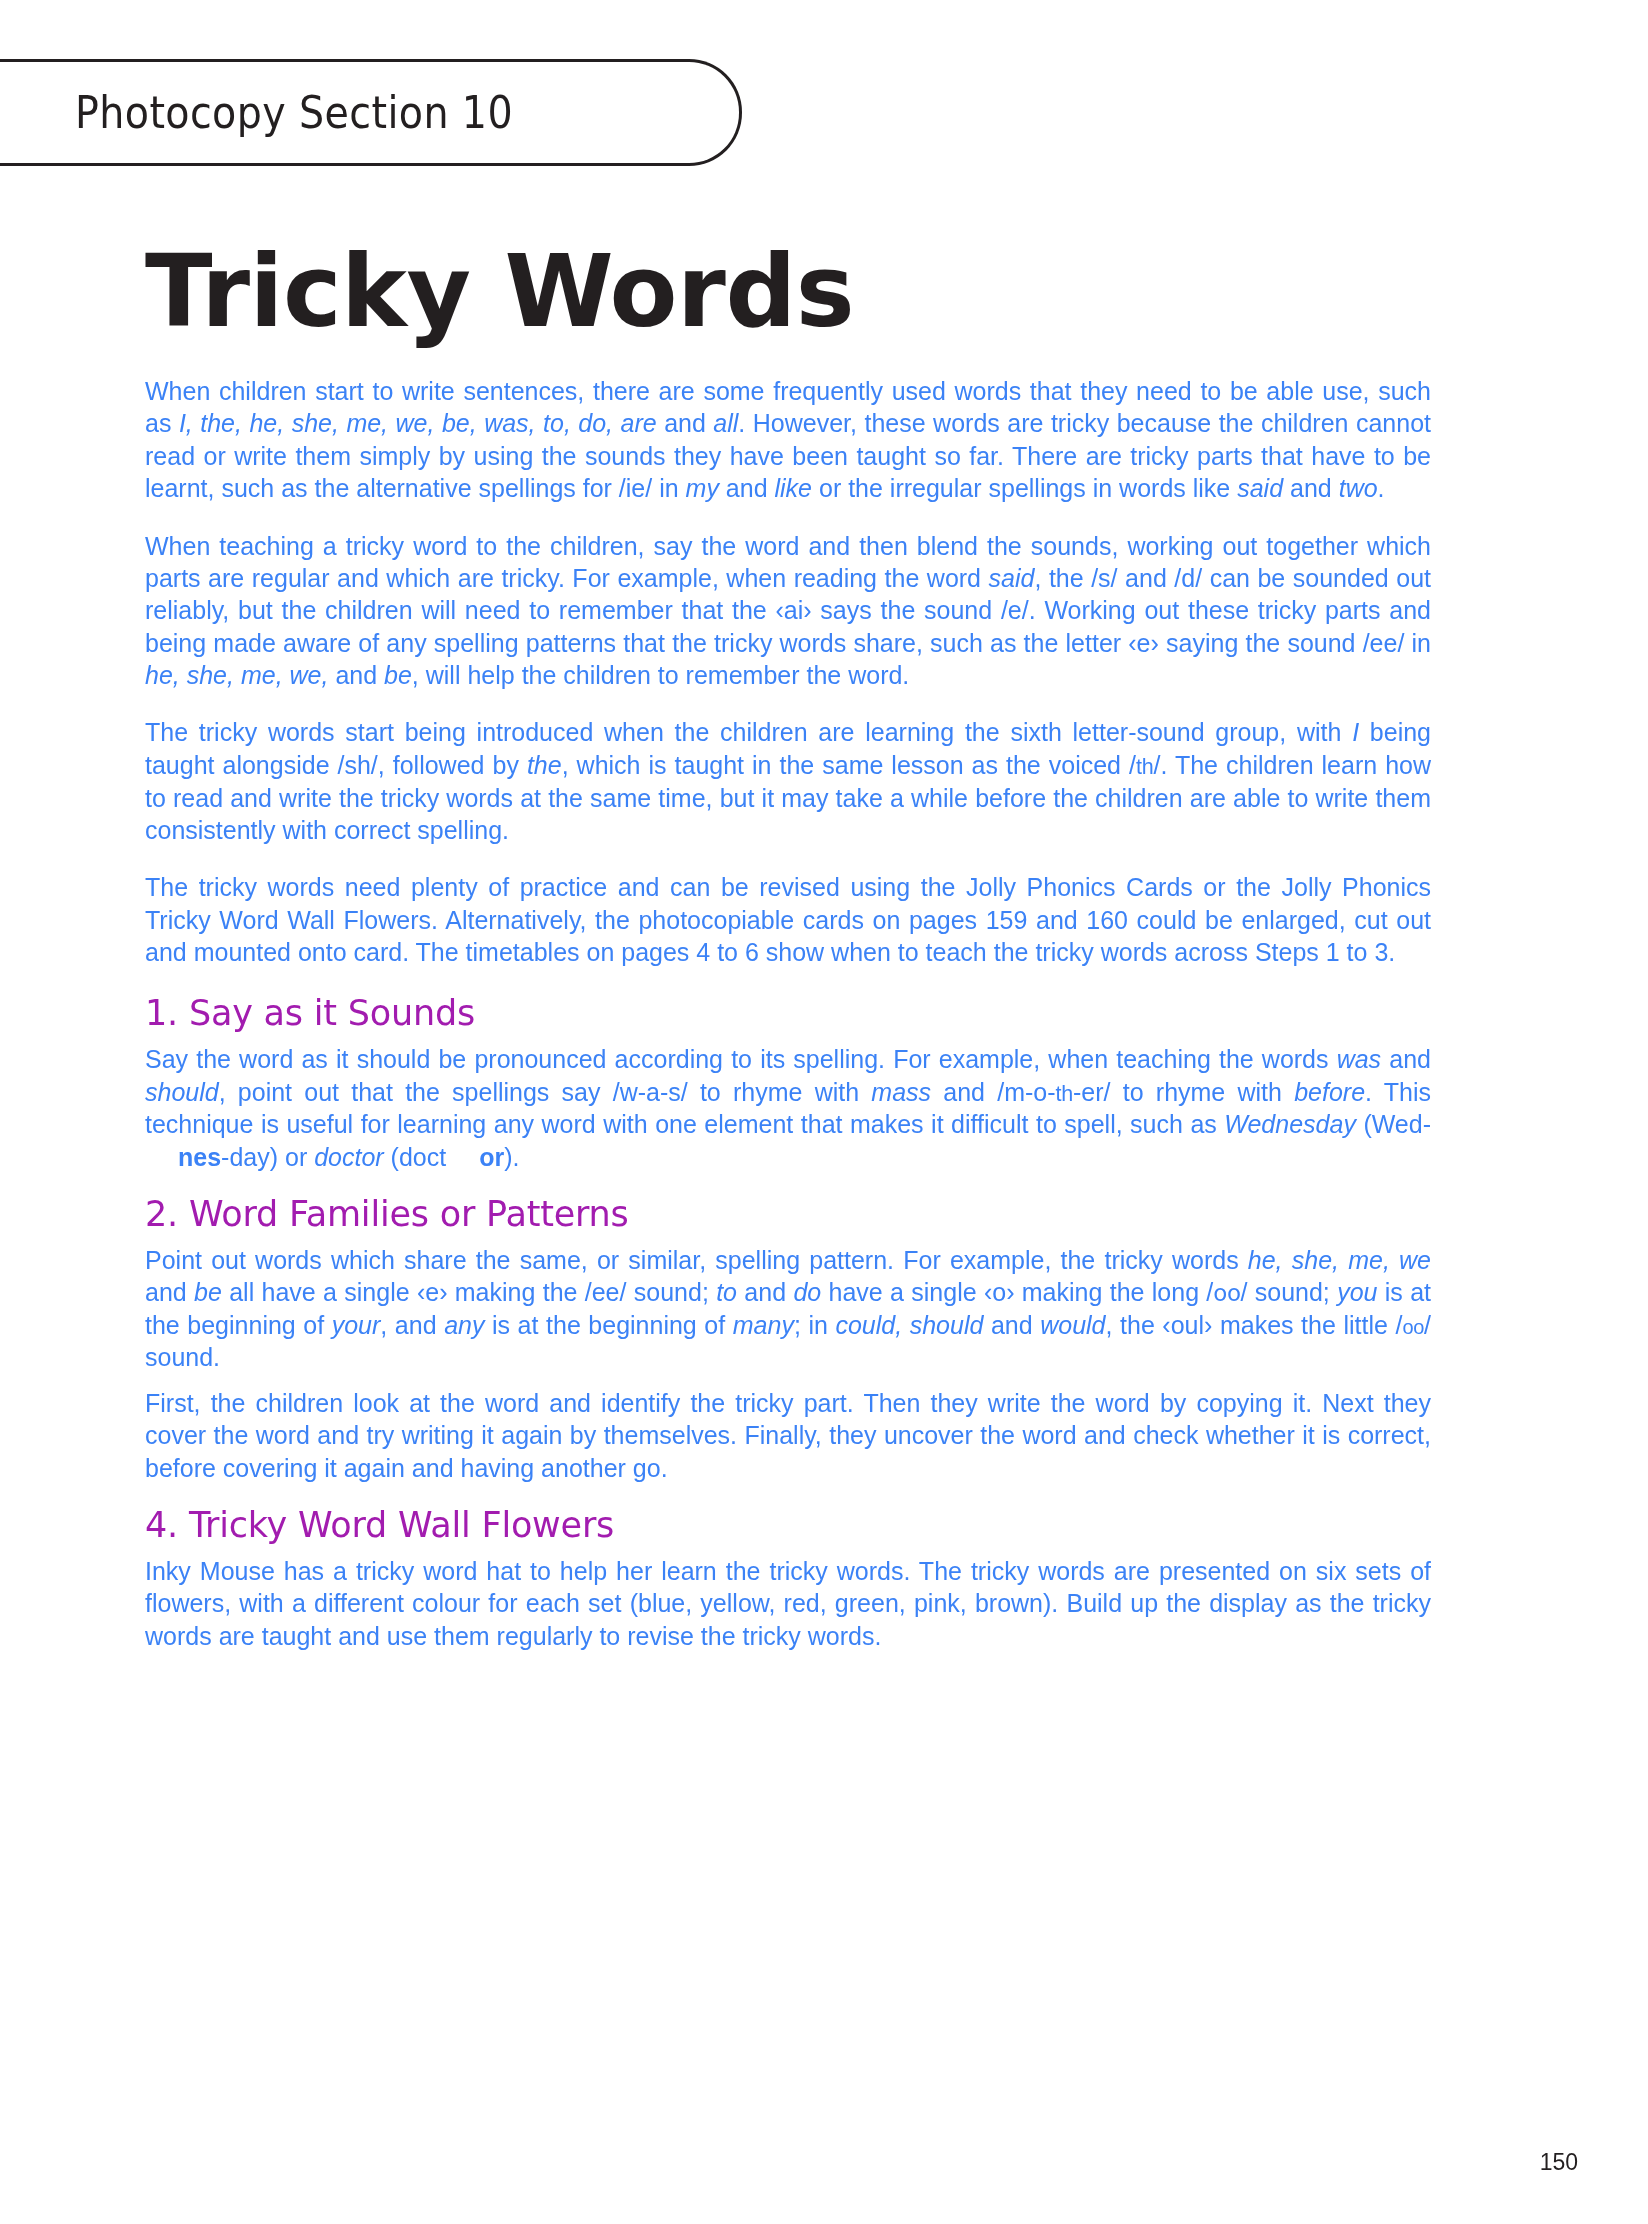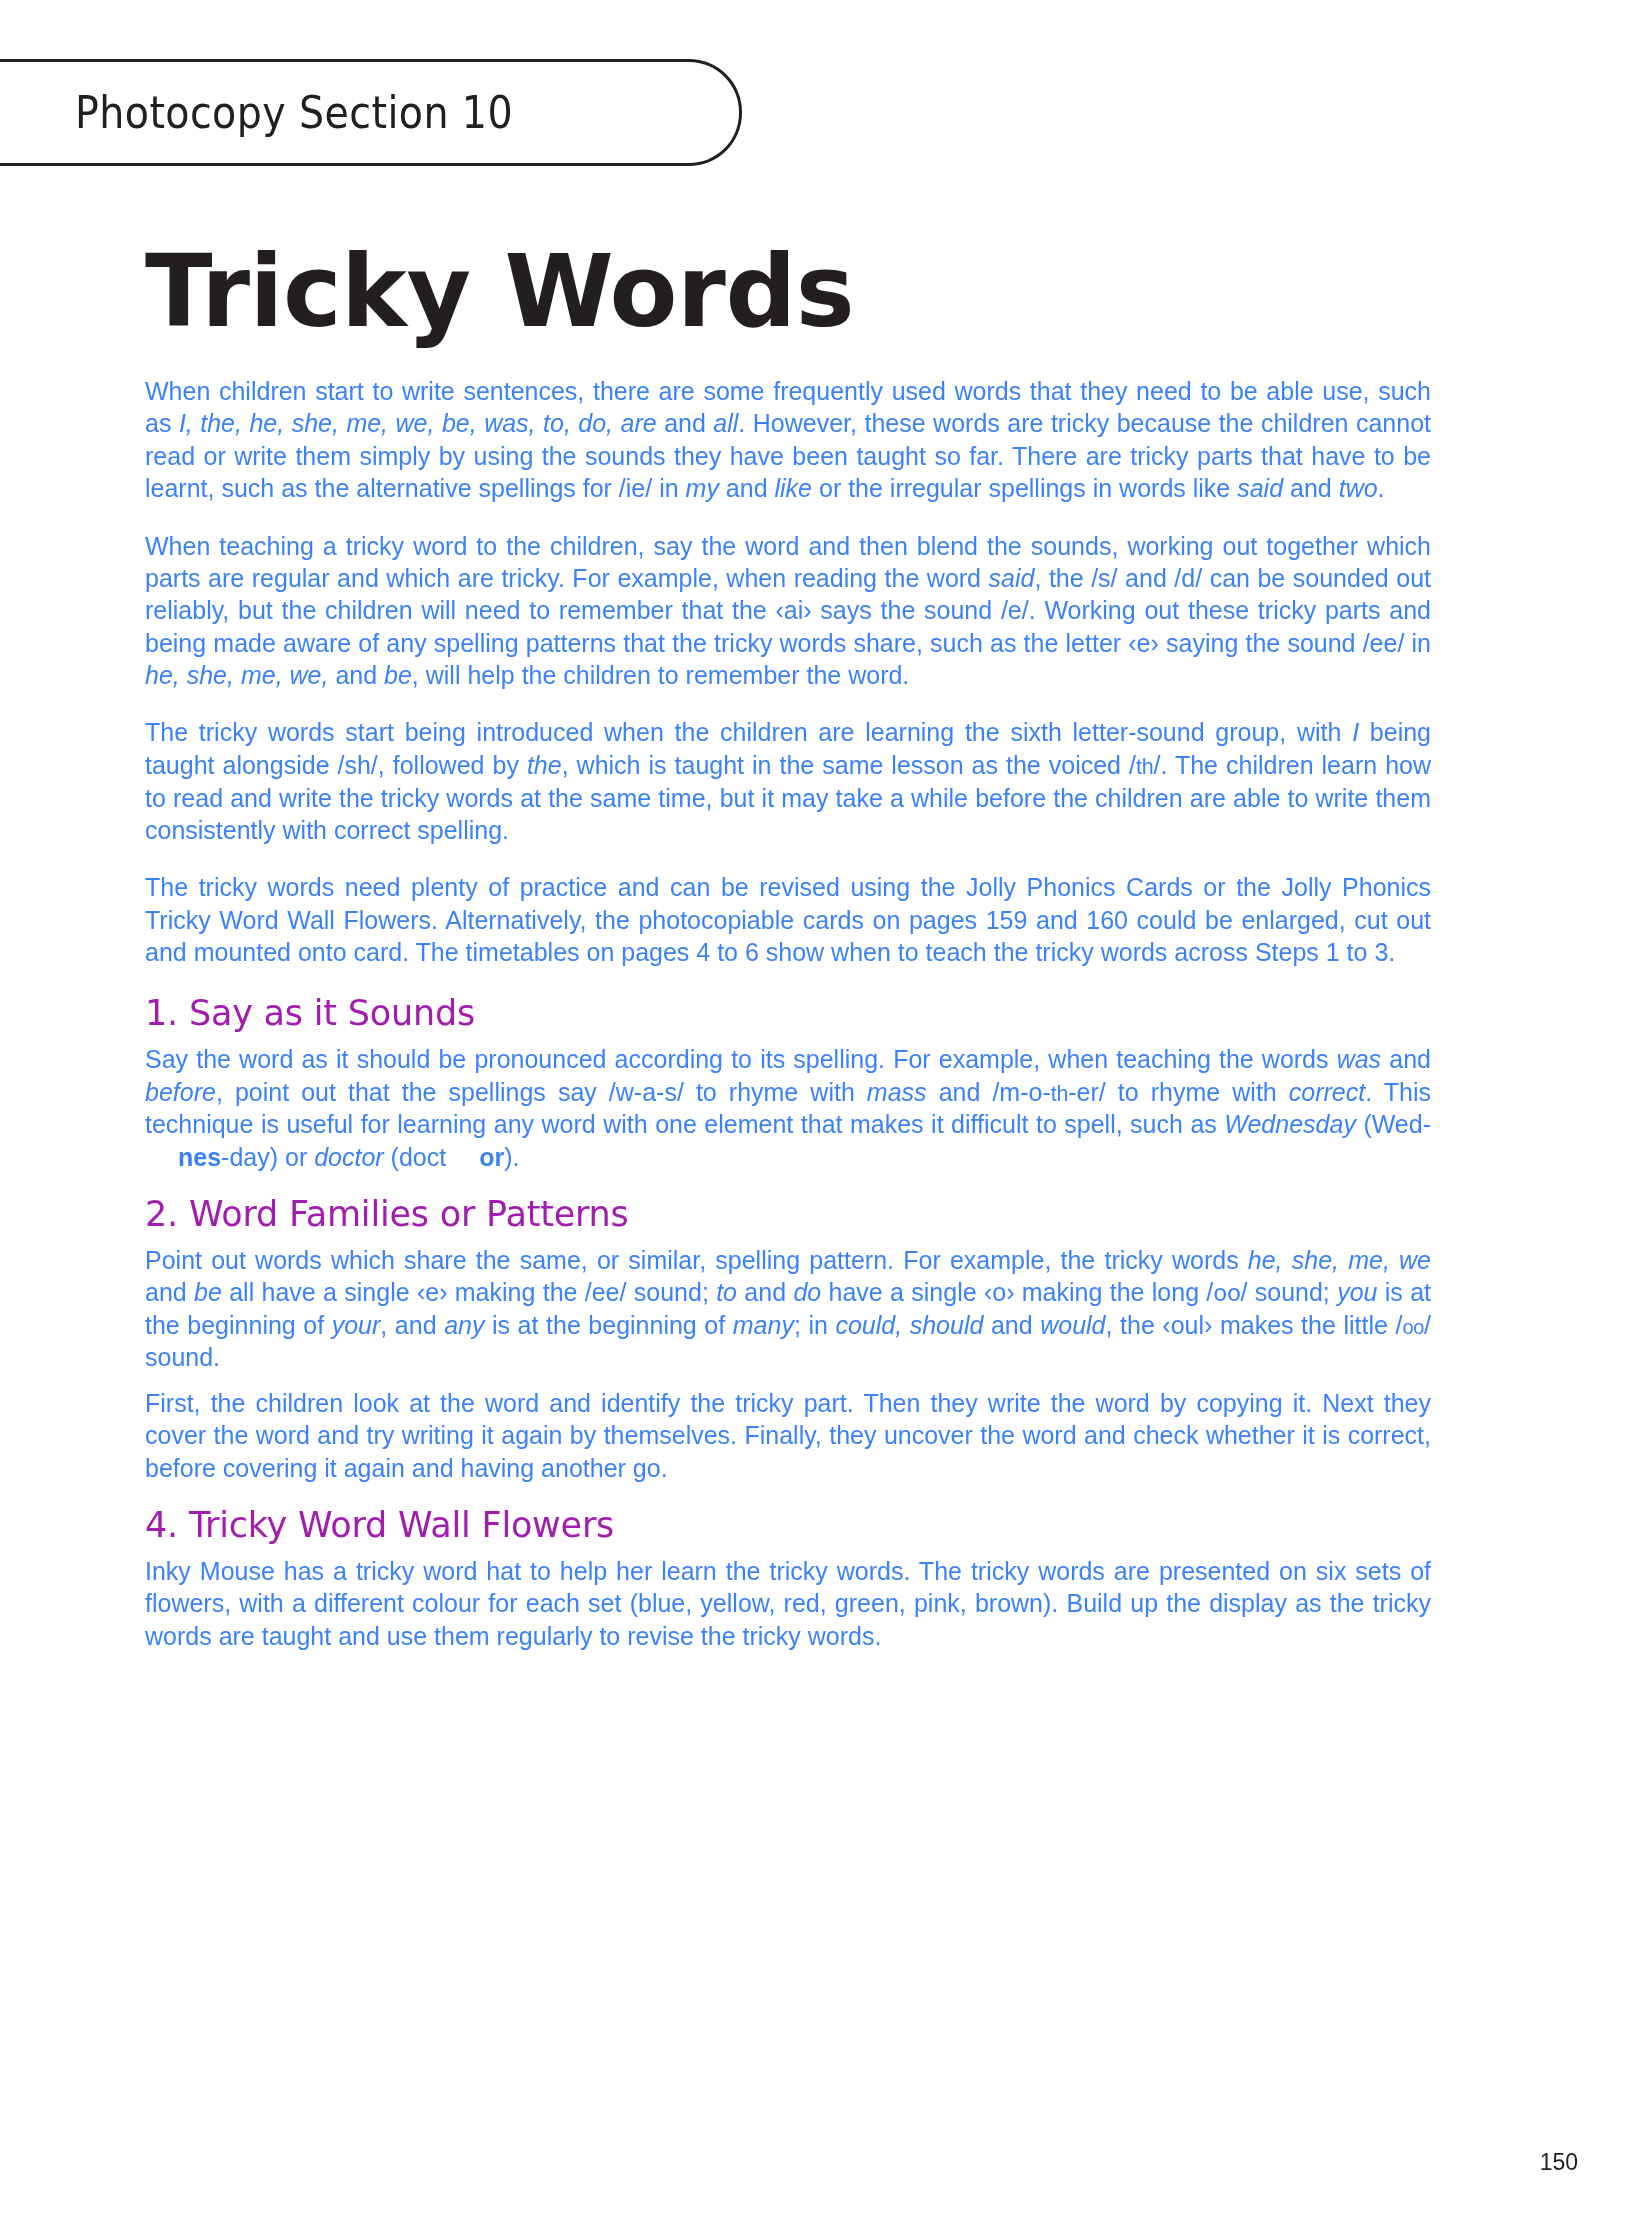--- a/index.html
+++ b/index.html
@@ -152,22 +152,22 @@
     The tricky words need plenty of practice and can be revised using the Jolly Phonics Cards or
     the Jolly Phonics Tricky Word Wall Flowers. Alternatively, the photocopiable cards on pages
     159 and 160 could be enlarged, cut out and mounted onto card. The timetables on pages 4 to
     6 show when to teach the tricky words across Steps 1 to 3.
   </p>
 
 
   <h2 class="sec-head">1. Say as it Sounds</h2>
   <p class="body tight">
     Say the word as it should be pronounced according to its spelling. For example, when
-    teaching the words <i>was</i> and <i>before</i>, point out that the spellings say /w-a-s/ to rhyme with
-    <i>mass</i> and /m-o-<span class="dig">th</span>-er/ to rhyme with <i>correct</i>. This technique is useful for learning any word
+    teaching the words <i>was</i> and <i>should</i>, point out that the spellings say /w-a-s/ to rhyme with
+    <i>mass</i> and /m-o-<span class="dig">th</span>-er/ to rhyme with <i>before</i>. This technique is useful for learning any word
     with one element that makes it difficult to spell, such as <i>Wednesday</i> (Wed-<b>nes</b>-day) or
     <i>doctor</i> (doct<b>or</b>).
   </p>
 
   <h2 class="sec-head">2. Word Families or Patterns</h2>
   <p class="body tight">
     Point out words which share the same, or similar, spelling pattern. For example, the tricky
     words <i>he, she, me, we</i> and <i>be</i> all have a single ‹e› making the /ee/ sound; <i>to</i> and <i>do</i> have
     a single ‹o› making the long /<span class="oolong">oo</span>/ sound; <i>you</i> is at the beginning of <i>your</i>, and <i>any</i> is at the
     beginning of <i>many</i>; in <i>could, should</i> and <i>would</i>, the ‹oul› makes the little /<span class="ooshort">oo</span>/ sound.

